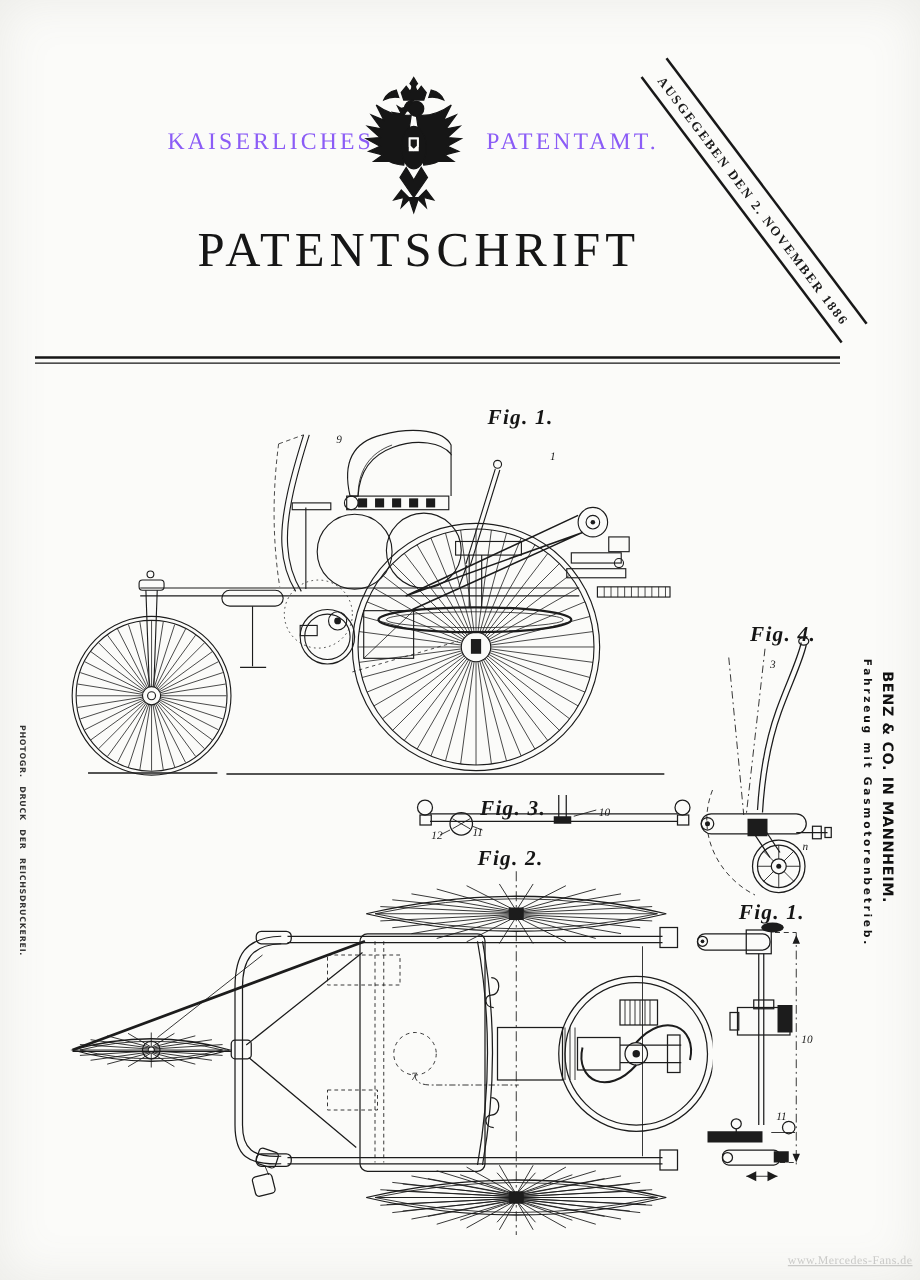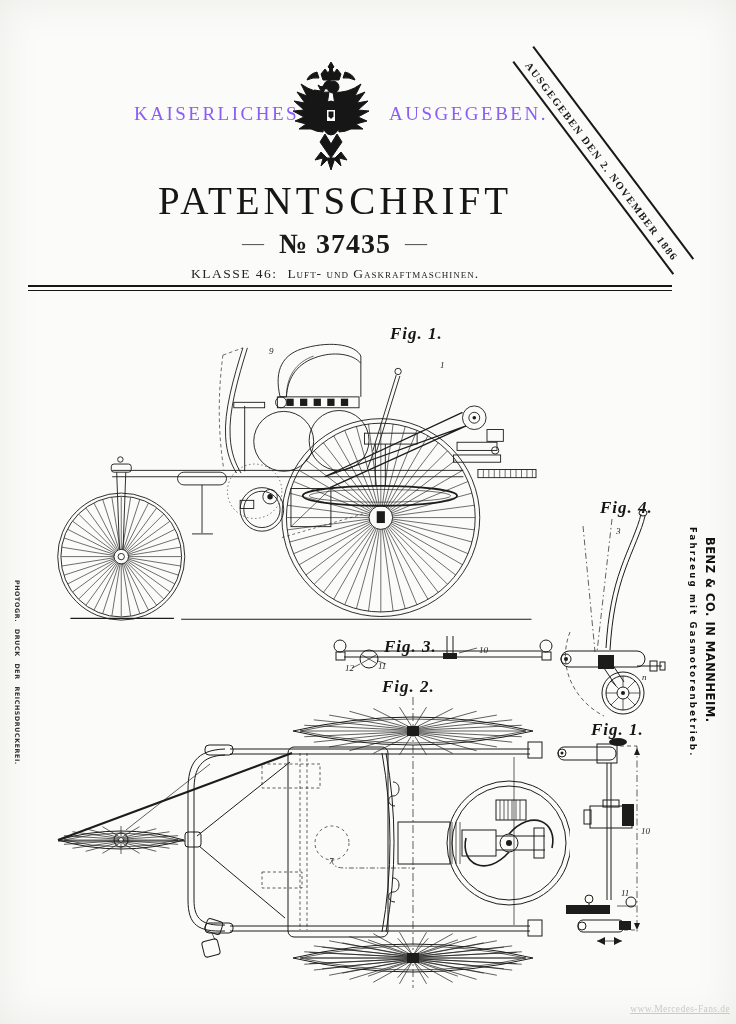--- a/index.html
+++ b/index.html
@@ -41,21 +41,21 @@
 
 <div class="page">
 
   <div class="abs" style="left:534px;top:46px;">
     <div class="stamp">
       <span>AUSGEGEBEN DEN 2. NOVEMBER 1886</span>
     </div>
   </div>
 
   <div class="abs authority" style="left:134px;top:103px;">KAISERLICHES</div>
-  <div class="abs authority" style="left:389px;top:103px;">AUSGEGEBEN.</div>
+  <div class="abs authority" style="left:389px;top:103px;">PATENTAMT.</div>
 
   <svg class="abs" style="left:283px;top:60px;" width="96" height="118" viewBox="0 0 96 118">
     <g fill="#161616" stroke="#161616">
       <path d="M48,2 l3,5 -3,3 -3,-3 Z"></path>
       <rect x="46.5" y="6" width="3" height="5"></rect>
       <path d="M38,14 l4,-5 3,4 3,-5 3,5 3,-4 4,5 -2,6 -16,0 Z"></path>
       <path d="M34,12 q-8,2 -10,8 q6,-3 12,-2 Z"></path>
       <path d="M62,12 q8,2 10,8 q-6,-3 -12,-2 Z"></path>
       <path d="M48,20 q-7,0 -8,8 l-5,-3 3,6 -7,-1 5,5 -8,1 7,4 Z"></path>
       <circle cx="50" cy="27" r="6"></circle>
@@ -68,26 +68,20 @@
       <path d="M58,92 l6,8 -8,-2 2,8 -7,-7 Z"></path>
       <path d="M44,98 l4,12 4,-12 Z"></path>
     </g>
     <rect x="44" y="50" width="8" height="11" fill="#fbfbf9" stroke="#fbfbf9" stroke-width="0"></rect>
     <path d="M44,50 h8 v7 l-4,4 -4,-4 Z" fill="#fbfbf9"></path>
     <path d="M45.5,51.5 h5 v5 l-2.5,2.5 -2.5,-2.5 Z" fill="#161616"></path>
   </svg>
 
   <div class="abs" style="left:0;top:178px;width:670px;text-align:center;">
     <div class="doc-title">PATENTSCHRIFT</div>
-  </div>
-  <div class="abs" style="left:0;top:228px;width:670px;text-align:center;">
-    <span class="num-line"><span class="num-dash">—</span><span>№ 37435</span><span class="num-dash">—</span></span>
-  </div>
-  <div class="abs" style="left:0;top:264px;width:670px;text-align:center;">
-    <span class="class-line"><span>KLASSE 46:</span>&nbsp;&nbsp;<span class="class-sc">Luft- und Gaskraftmaschinen.</span></span>
   </div>
   <div class="abs" style="left:28px;top:285px;width:644px;">
     <div class="rule2"></div>
       <div class="rule2"></div>
   </div>
 
   <span class="abs figlabel" style="left:390px;top:324px;">Fig. 1.</span>
   <span class="abs co" style="left:440px;top:360px;">1</span>
   <span class="abs co" style="left:269px;top:346px;">9</span>
 

